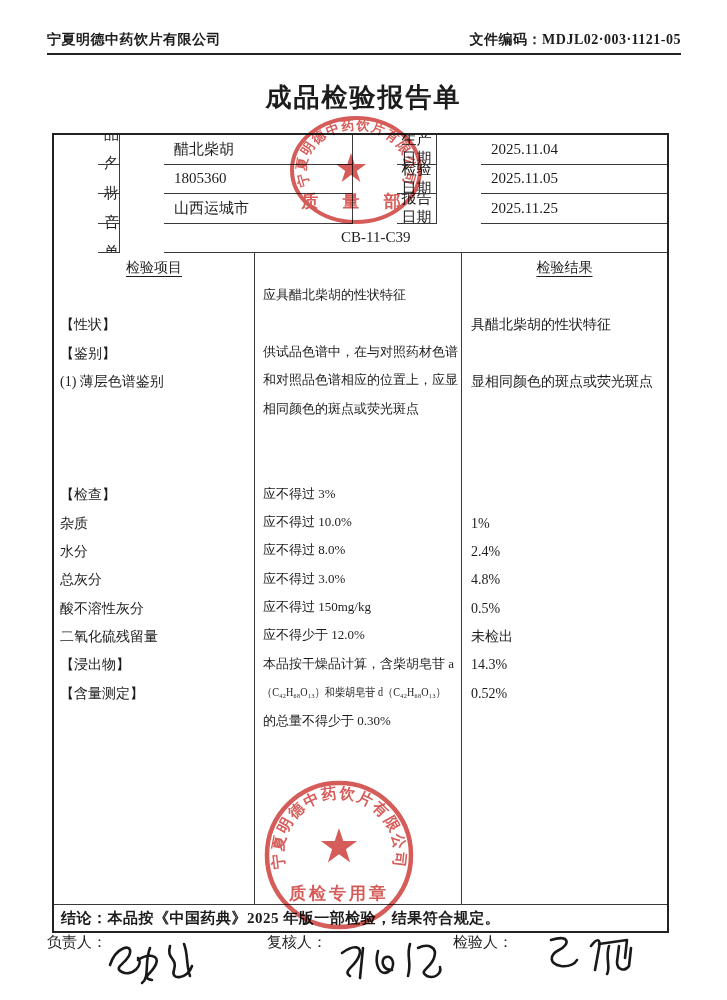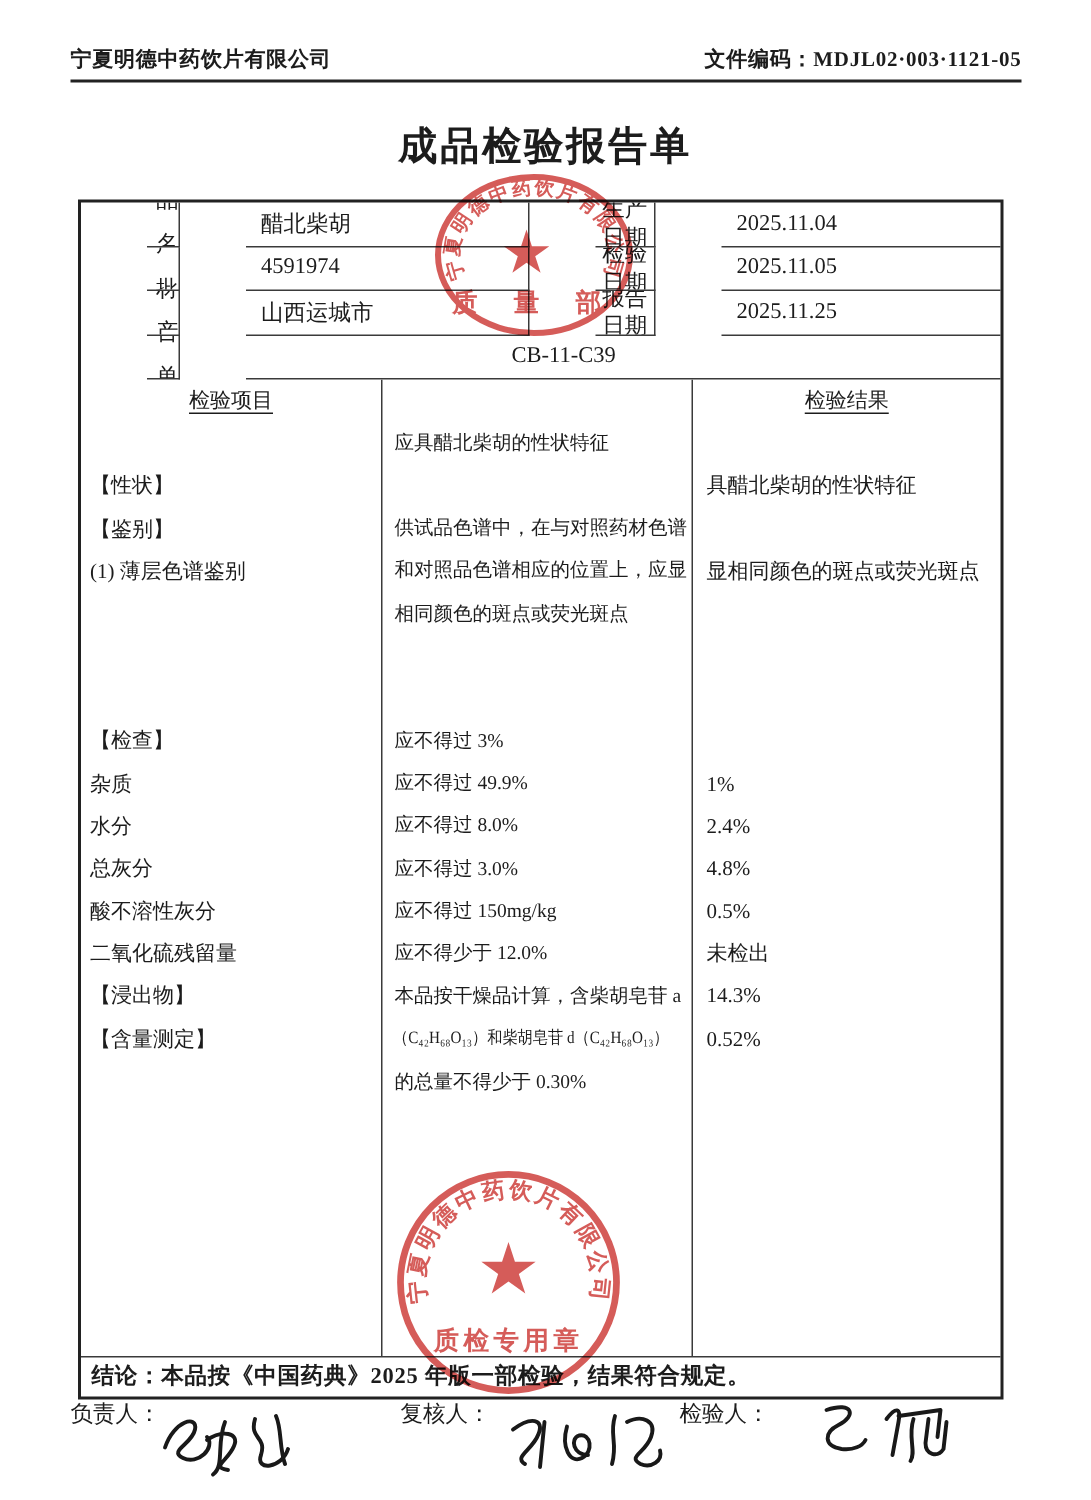--- a/index.html
+++ b/index.html
@@ -70,21 +70,21 @@
       <div class="cell br">
           <span class="lbl" style="width:100%">品　名</span>
         </div>
       <div class="cell br val">醋北柴胡</div>
       <div class="cell br lbl2">生产日期</div>
       <div class="cell val">2025.11.04</div>
 
       <div class="cell br">
           <span class="lbl" style="width:100%">生产批号</span>
         </div>
-      <div class="cell br val">4591974</div>
+      <div class="cell br val">1805360</div>
       <div class="cell br lbl2">检验日期</div>
       <div class="cell val">2025.11.05</div>
 
       <div class="cell br">
           <span class="lbl" style="width:100%">药材产地</span>
         </div>
       <div class="cell br val">山西运城市</div>
       <div class="cell br lbl2">报告日期</div>
       <div class="cell val">2025.11.25</div>
 
@@ -121,21 +121,21 @@
         <div>
             <div class="ln"></div>
             <div class="ln">应具醋北柴胡的性状特征</div>
             <div class="ln"></div>
             <div class="ln">供试品色谱中，在与对照药材色谱</div>
             <div class="ln">和对照品色谱相应的位置上，应显</div>
             <div class="ln">相同颜色的斑点或荧光斑点</div>
             <div class="ln"></div>
             <div class="ln"></div>
             <div class="ln">应不得过 3%</div>
-            <div class="ln">应不得过 49.9%</div>
+            <div class="ln">应不得过 10.0%</div>
             <div class="ln">应不得过 8.0%</div>
             <div class="ln">应不得过 3.0%</div>
             <div class="ln">应不得过 150mg/kg</div>
             <div class="ln">应不得少于 12.0%</div>
             <div class="ln">本品按干燥品计算，含柴胡皂苷 a</div>
             <div class="ln">（C₄₂H₆₈O₁₃）和柴胡皂苷 d（C₄₂H₆₈O₁₃）</div>
             <div class="ln">的总量不得少于 0.30%</div>
           </div>
       </div>
       <div class="mcol mcol3">

